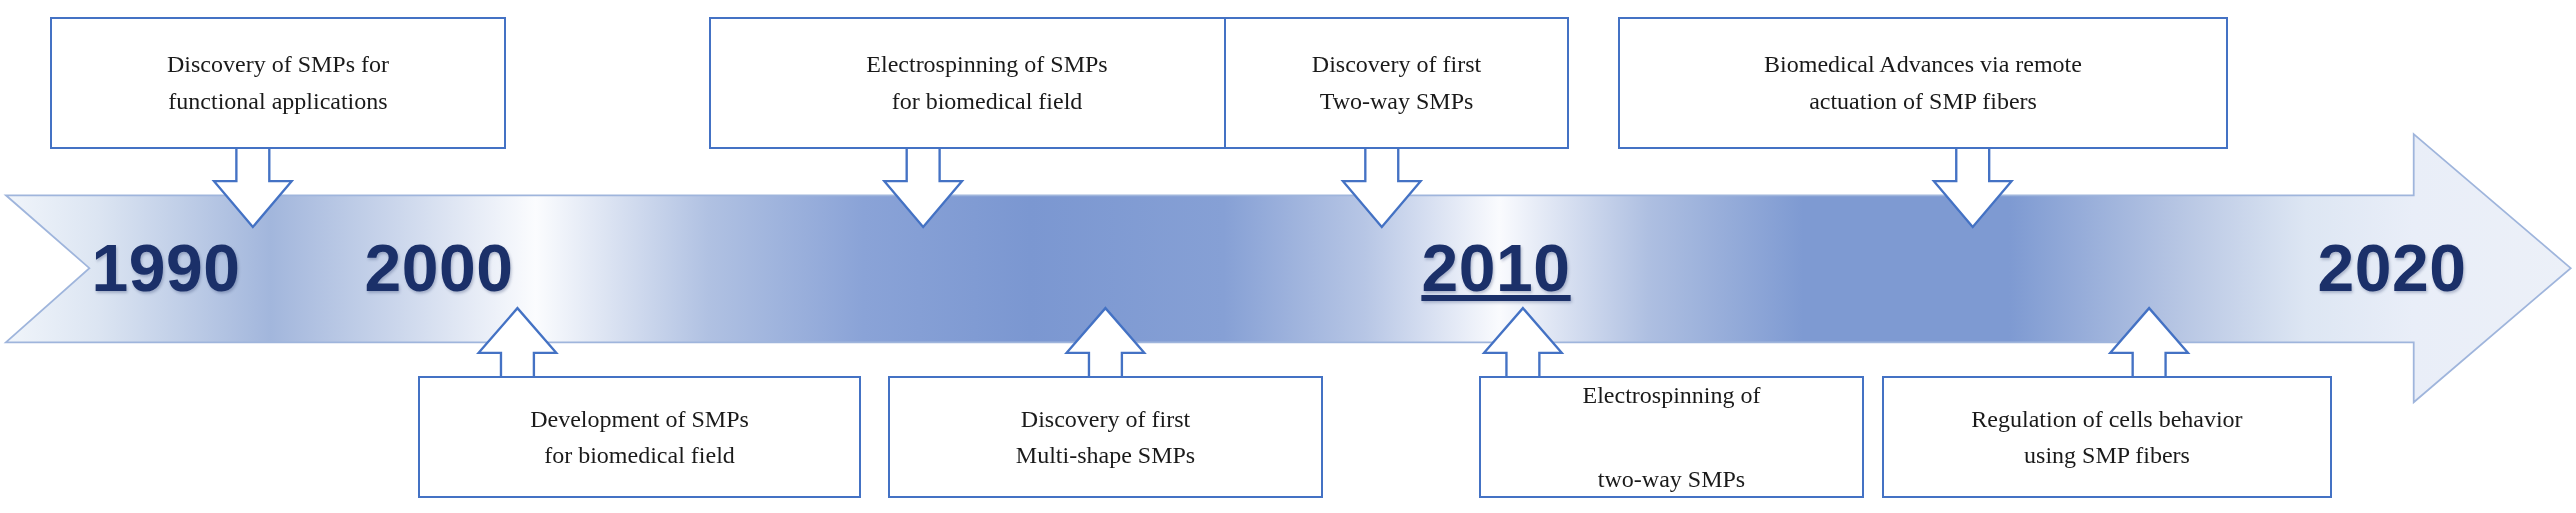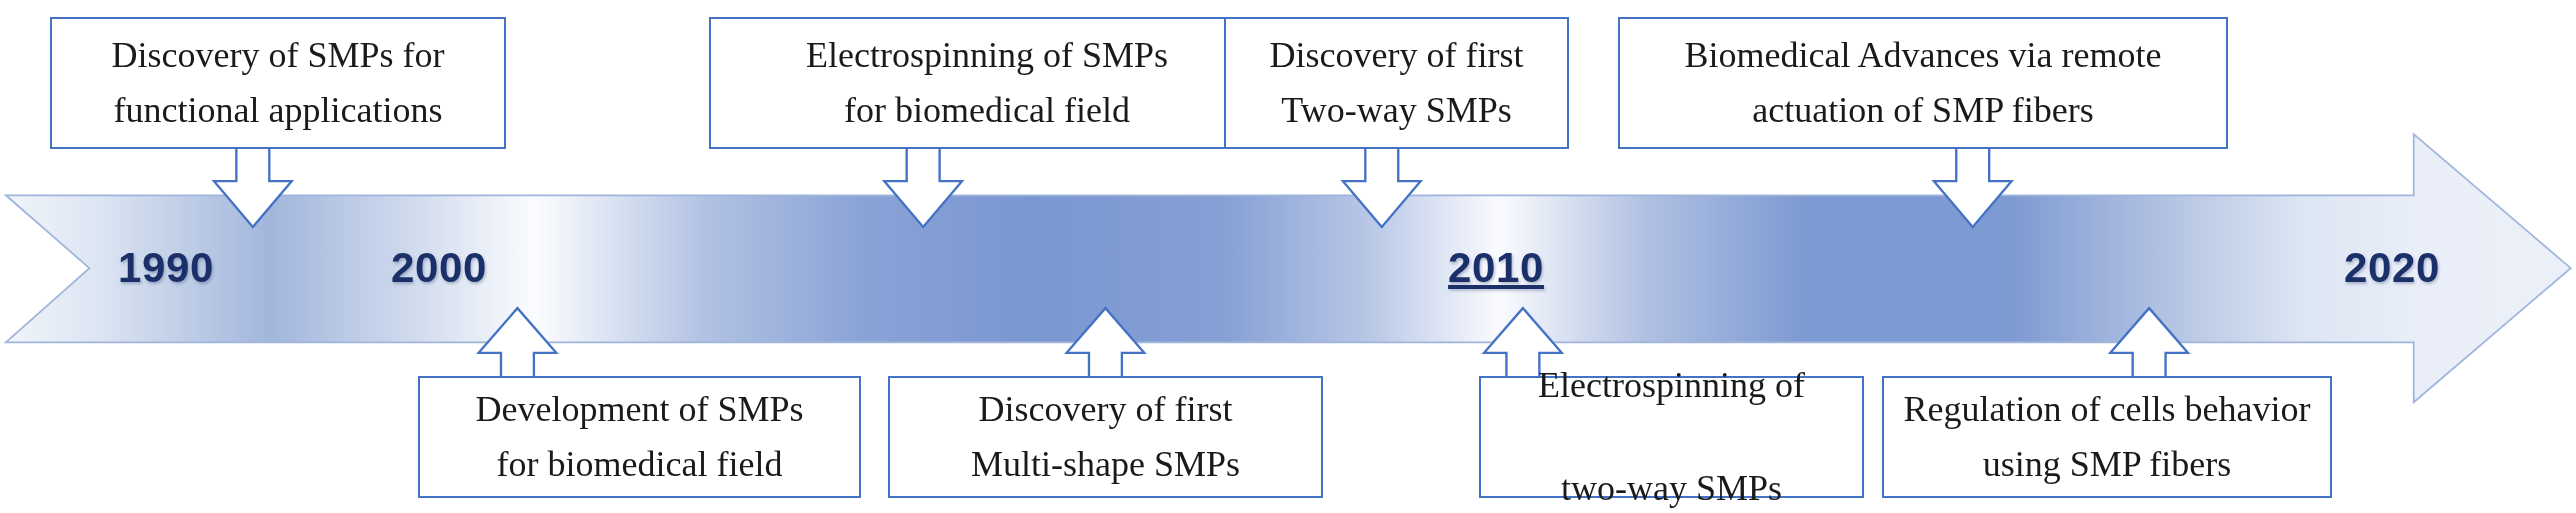--- a/index.html
+++ b/index.html
@@ -14,30 +14,30 @@
   .band-outline{stroke:var(--band-outline,#9FB5DC);stroke-width:3;fill:url(#bandGrad);}
   .pointer{fill:#ffffff;stroke:var(--box-border,#4472C4);stroke-width:4;stroke-linejoin:miter;}
   .callout{
     position:absolute;
     box-sizing:border-box;
     background:#ffffff;
     border:2.4px solid var(--box-border,#4472C4);
     display:flex;flex-direction:column;justify-content:center;align-items:center;
     text-align:center;
     color:var(--event-text,#1A1A1A);
-    font-size:36px;line-height:1.52;
+    font-size:24px;line-height:1.52;
     z-index:3;
   }
   .callout .line{white-space:nowrap;}
   .year{
     position:absolute;
     transform:translate(-50%,-50%);
     font-family:"Liberation Sans", sans-serif;
     font-weight:bold;
-    font-size:42px;
+    font-size:66px;
     letter-spacing:0.6px;
     color:var(--year-text,#1B3069);
     text-shadow:1.2px 1.8px 2.9px rgba(20,40,90,0.28);
     z-index:2;
   }
   .pointers-svg{position:absolute;left:0;top:0;z-index:2;}
 </style>
 </head>
 <body>
 

